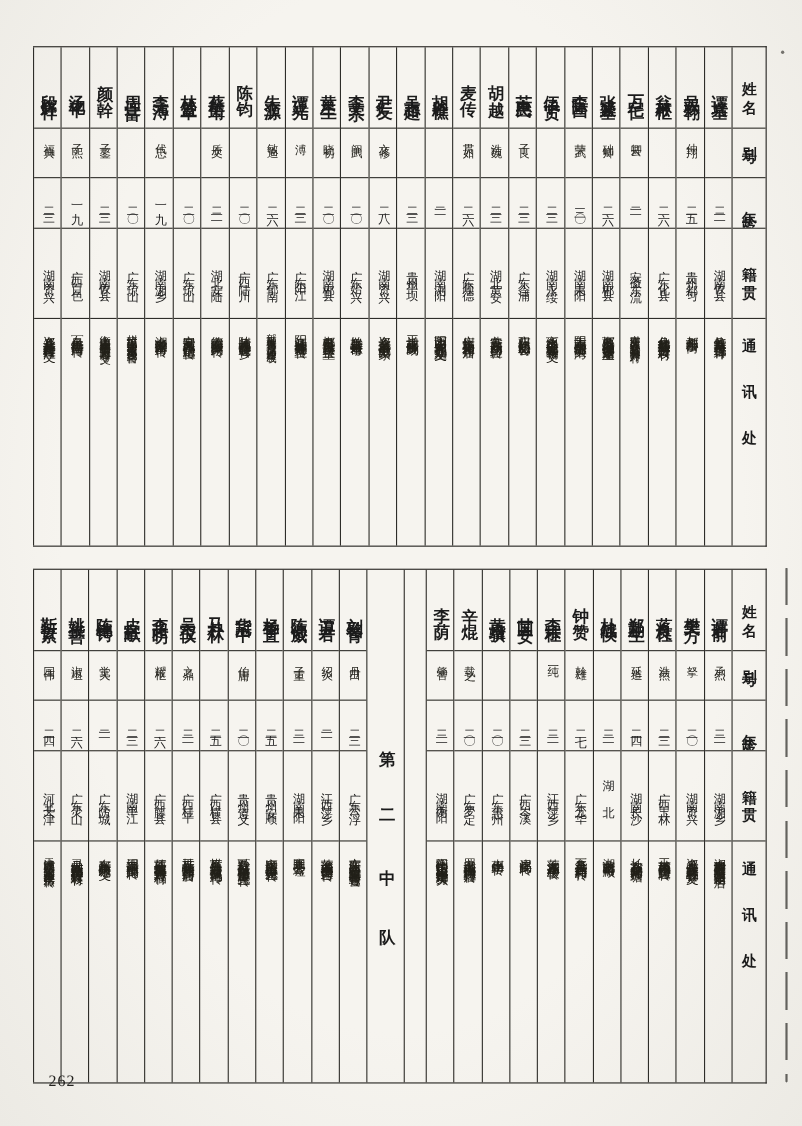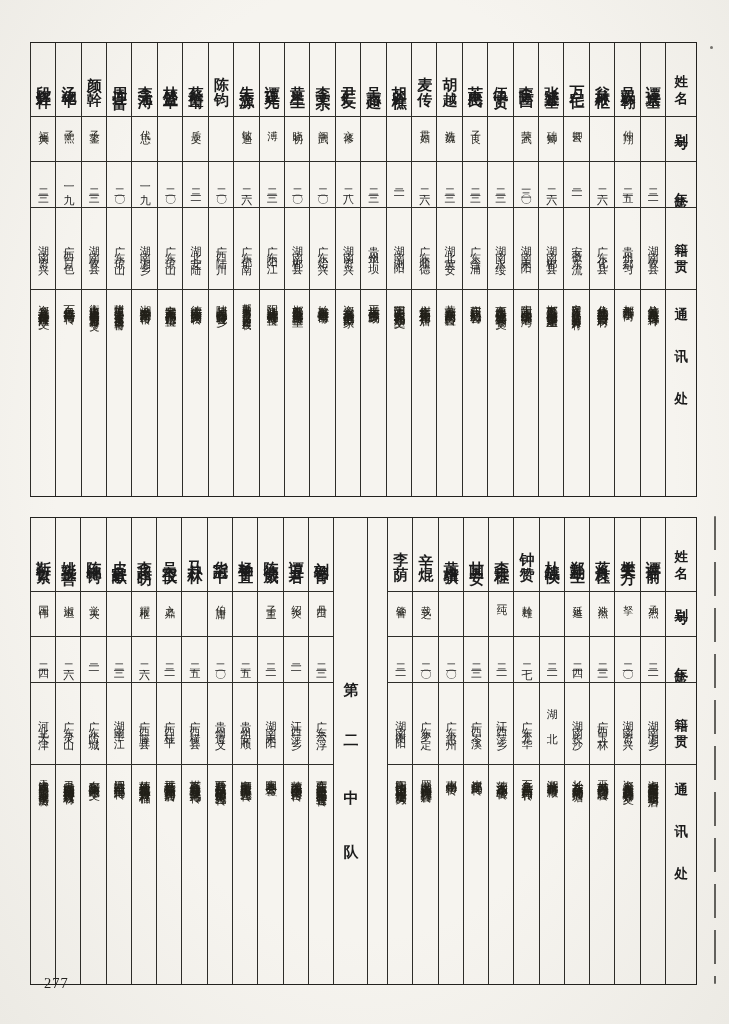--- a/index.html
+++ b/index.html
@@ -974,16 +974,16 @@
     <div class="cell r-origin">
             <span class="vtext og f-origin" style="letter-spacing: 6px;">河北天津</span>
           </div>
     <div class="cell r-addr">
             <span class="vtext ad f-address" style="font-size: 10.4111px;">天津城内旺米厂公善水局旁李宅李浩然转</span>
           </div>
   </div>
 </div>
   </div>
 
-  <div class="page-num">277</div>
+  <div class="page-num">262</div>
   <div class="edge-line"></div>
   <div class="edge-dot"></div>
 </div>
 
 </body></html>

